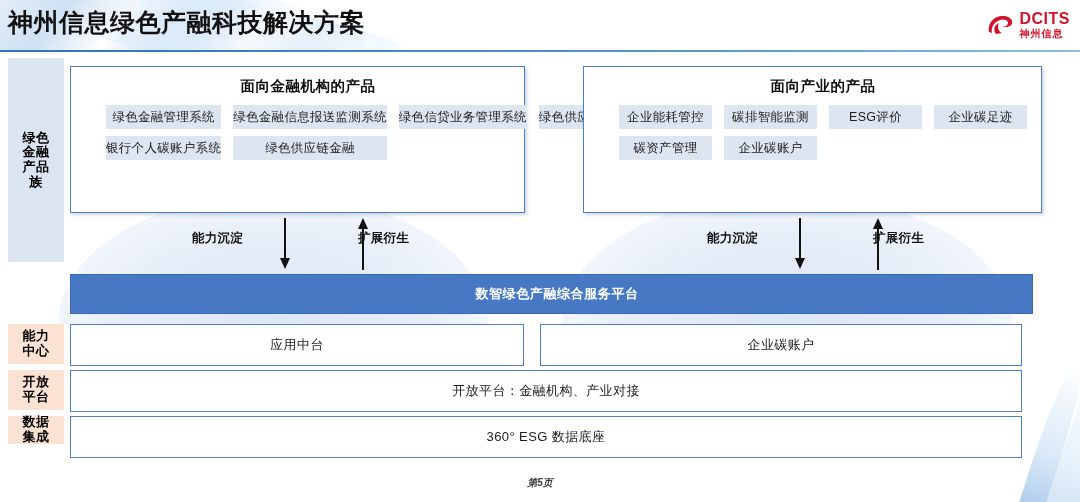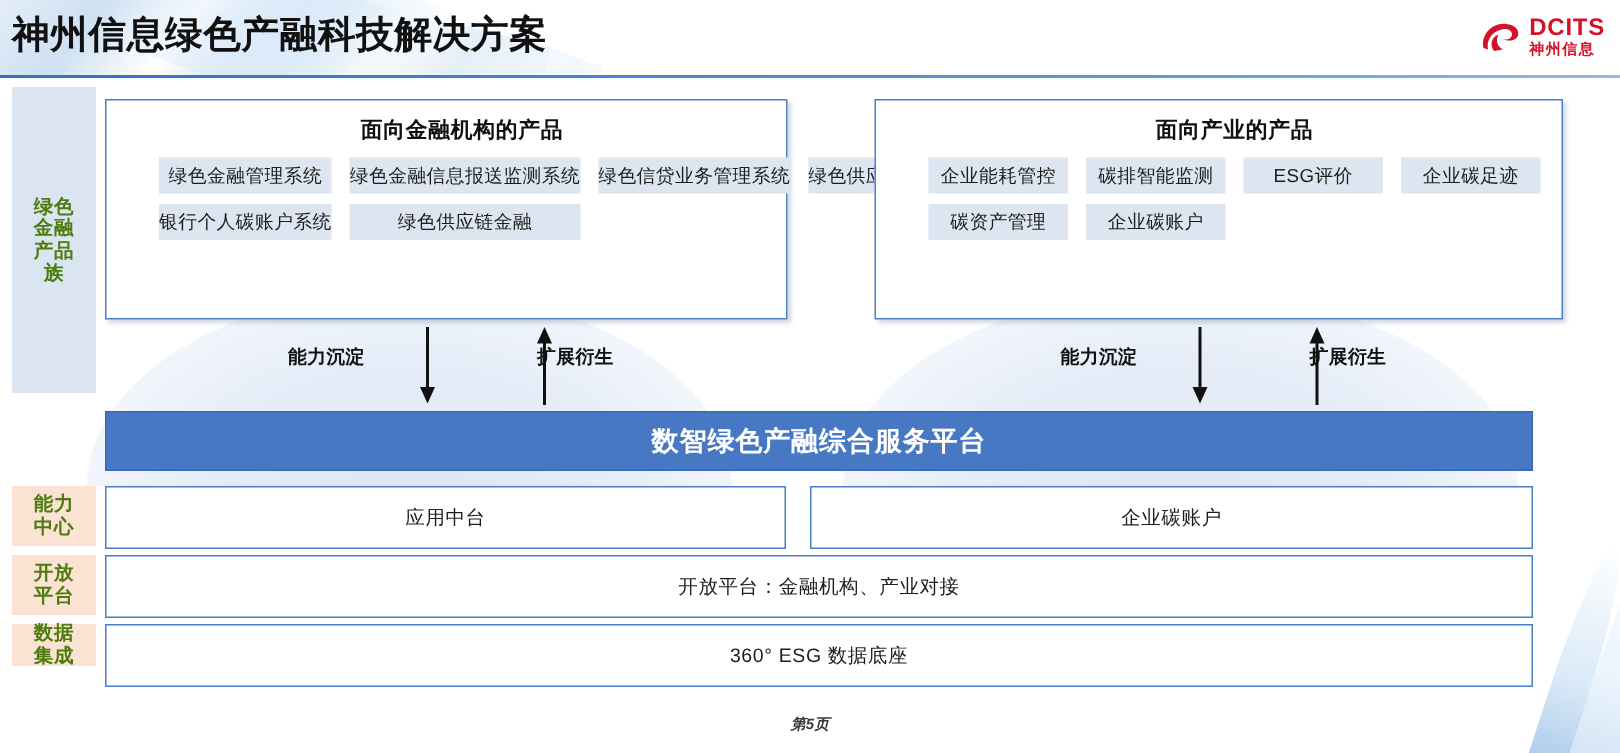--- a/index.html
+++ b/index.html
@@ -131,21 +131,21 @@
 
   
   .rail-label {
     position: absolute;
     left: 8px;
     display: flex; align-items: center; justify-content: center;
     text-align: center;
     font-weight: bold;
     font-size: 13px;
     line-height: 1.12;
-    color: #4d7c0f;
+    color: #000000;
     letter-spacing: 0.5px;
   }
   .rail-blue { background: #dbe5f1; }
   .rail-peach { background: #fbe2d3; }
 
   .rail-products { top: 6px;   width: 56px; height: 204px; }
   .rail-ability  { top: 272px; width: 56px; height: 40px; }
   .rail-open     { top: 318px; width: 56px; height: 40px; }
   .rail-data     { top: 364px; width: 56px; height: 28px; }
 
@@ -207,23 +207,24 @@
 
   
   .platform-bar {
     position: absolute;
     left: 70px; top: 222px;
     width: 950px; height: 38px;
     background: #4778c4;
     border: 1px solid #3a69b4;
     display: flex; align-items: center; justify-content: center;
     color: #ffffff;
-    font-size: 18px;
+    font-size: 13px;
     font-weight: bold;
     letter-spacing: 0.6px;
+    padding-left: 11px;
   }
 
   
   .layer-box {
     position: absolute;
     background: #ffffff;
     border: 1.4px solid #4a7fc8;
     display: flex; align-items: center; justify-content: center;
     font-size: 13px;
     color: #1d1d1d;

